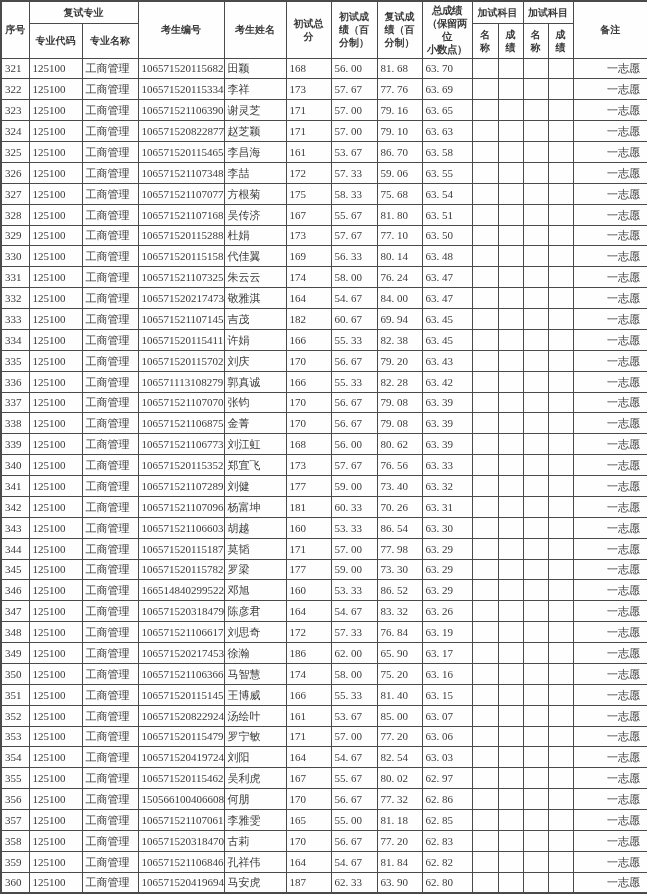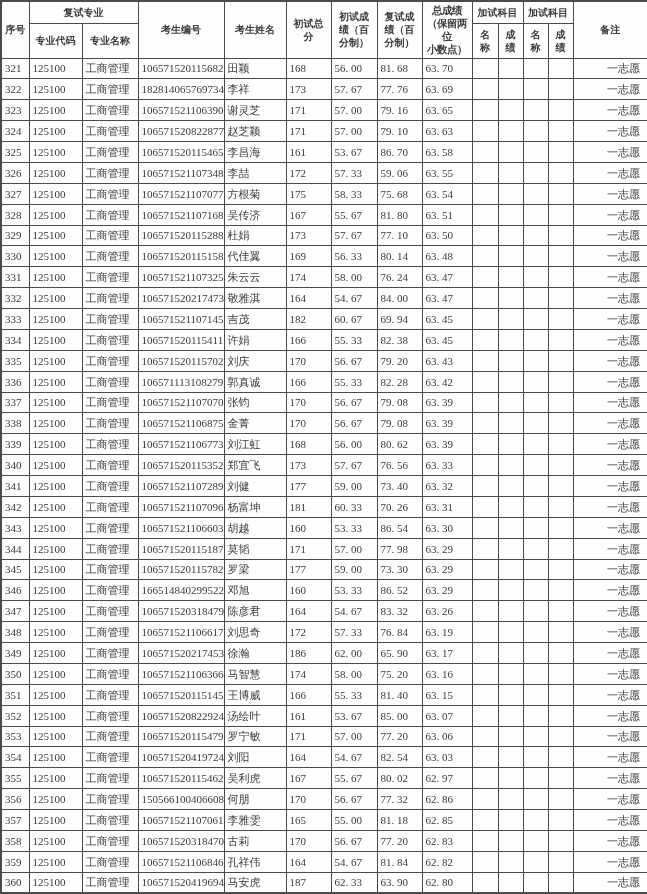--- a/index.html
+++ b/index.html
@@ -103,21 +103,21 @@
           <td></td>
           <td></td>
           <td></td>
           <td></td>
           <td class="remark-cell">一志愿</td>
         </tr>
         <tr>
           <td>322</td>
           <td>125100</td>
           <td>工商管理</td>
-          <td>182814065769734</td>
+          <td>106571520115334</td>
           <td>李祥</td>
           <td>173</td>
           <td>57. 67</td>
           <td>77. 76</td>
           <td>63. 69</td>
           <td></td>
           <td></td>
           <td></td>
           <td></td>
           <td class="remark-cell">一志愿</td>

